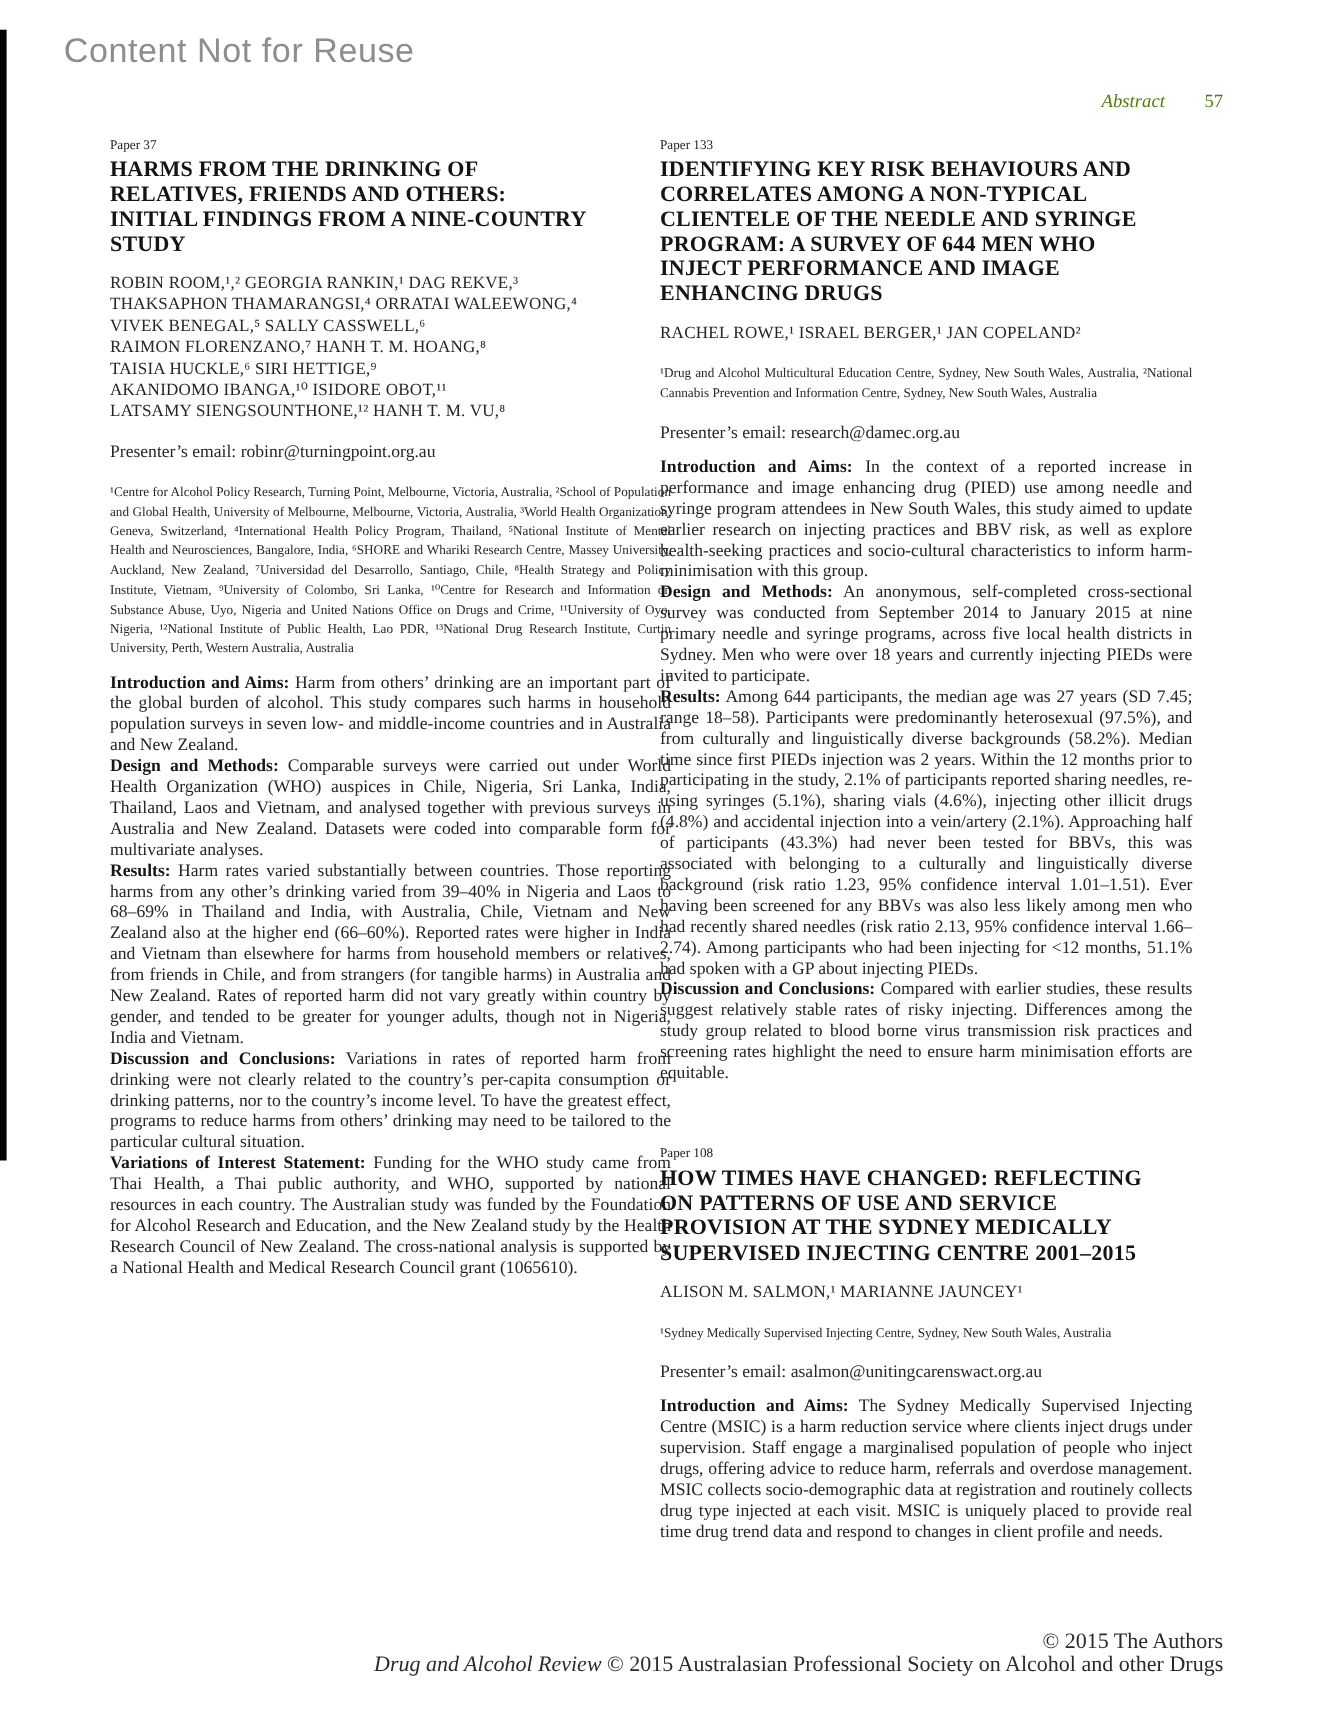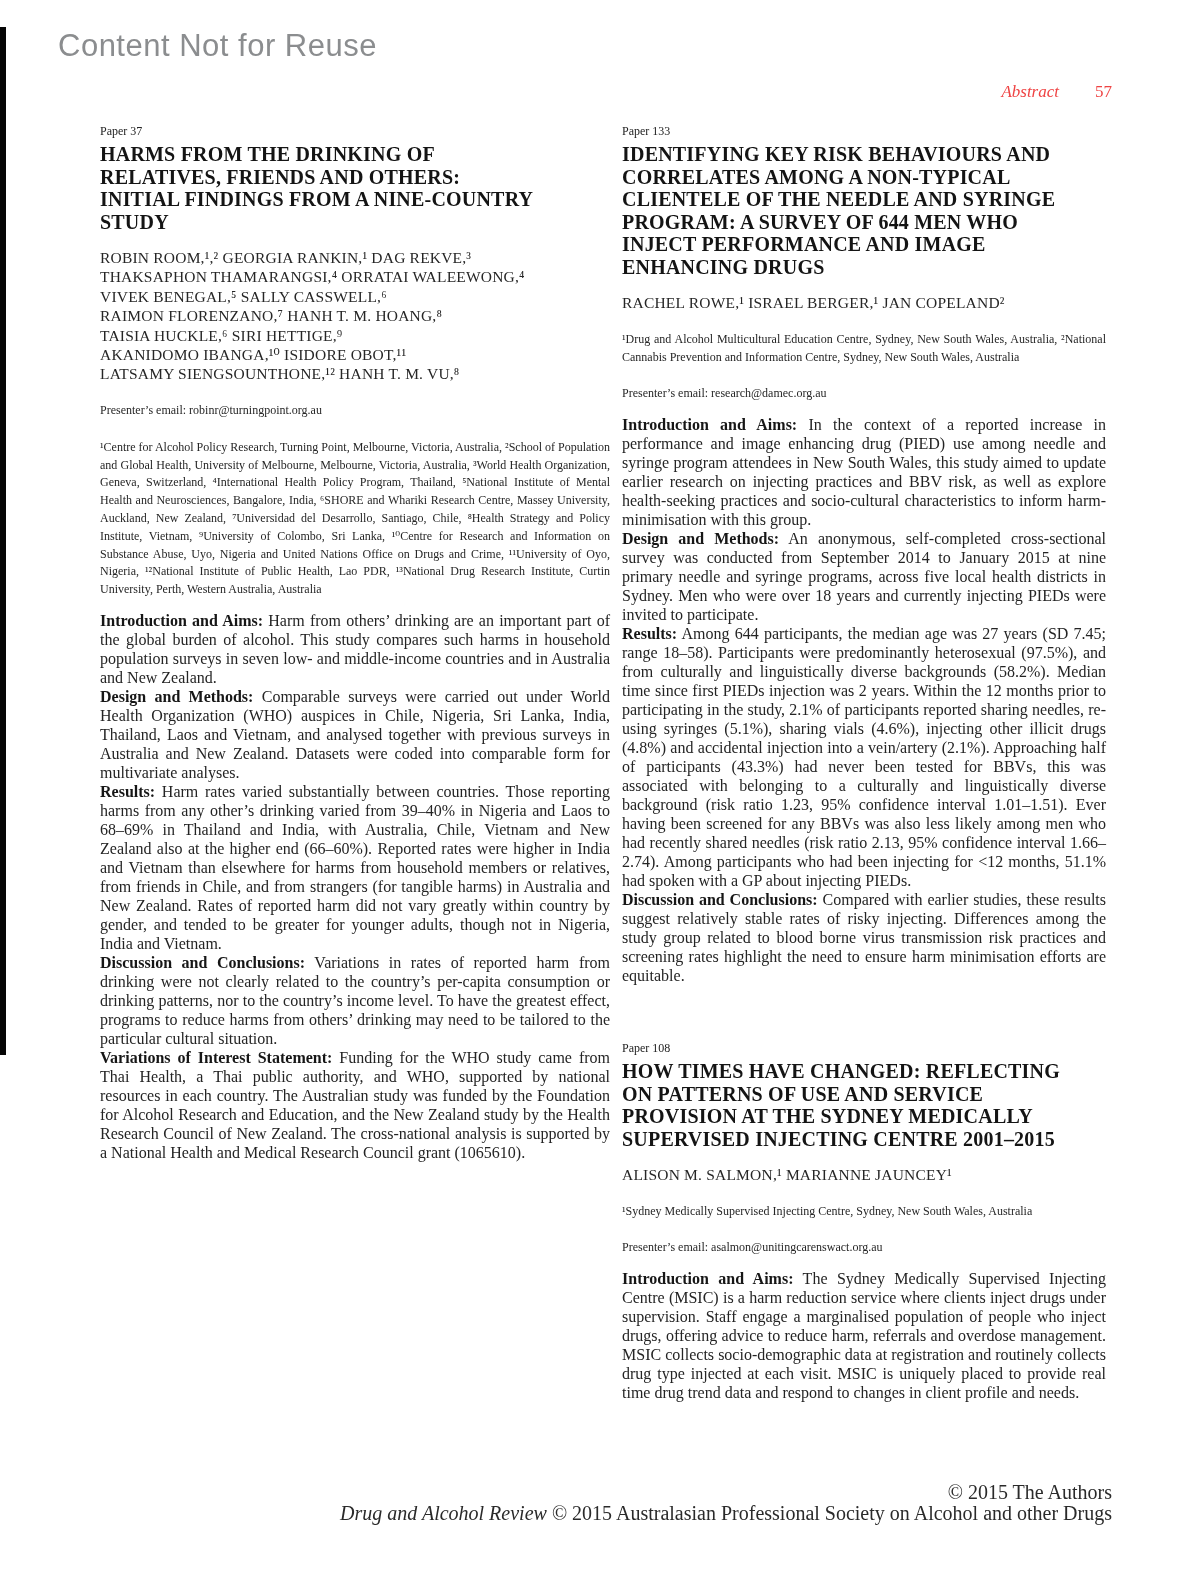--- a/index.html
+++ b/index.html
@@ -8,35 +8,35 @@
     font-family:"Liberation Serif","DejaVu Serif",serif;color:#1e1e1e;
     overflow:hidden;
   }
   .watermark{
     position:absolute;left:30px;top:28px;
     font-family:"Liberation Sans","DejaVu Sans",sans-serif;
     font-size:31px;color:#8b8d8f;letter-spacing:0.5px;margin-left:28px;
   }
   .scan-bar{position:absolute;left:0;top:27px;width:6px;height:1028px;background:#050505;}
   .running-head{
-    position:absolute;top:82px;right:88px;font-size:17px;color:#ef4444;
+    position:absolute;top:82px;right:88px;font-size:17px;color:#4d7c0f;
   }
   .running-head .journal-abstract{font-style:italic;}
   .running-head .pagenum{display:inline-block;margin-left:36px;font-style:normal;}
   .col{position:absolute;top:122px;}
   .col-left{left:100px;width:510px;}
-  .col-right{left:622px;width:484px;}
+  .col-right{left:600px;width:484px;}
   .paper-number{font-size:12px;line-height:19px;color:#222;}
   .paper-title{
     font-size:20px;line-height:22.5px;font-weight:bold;color:#141414;
     white-space:pre-line;margin:2px 0 0 0;letter-spacing:0.2px;
   }
   .authors{margin-top:15px;font-size:15.5px;line-height:19.4px;color:#262626;letter-spacing:0.2px;}
   .author-line{display:block;}
-  .presenter-email{margin-top:17px;font-size:12px;line-height:19px;color:#262626;}
+  .presenter-email{margin-top:17px;font-size:16px;line-height:19px;color:#262626;}
   .affiliations{
     margin-top:19px;font-size:12px;line-height:17.8px;
     text-align:justify;color:#262626;
   }
   .abstract-body{margin-top:12px;font-size:16px;line-height:19px;text-align:justify;color:#242424;}
   .para{margin:0;}
   .lead{font-weight:bold;color:#161616;}
   .paper-block-gap{margin-top:54px;}
   .footer{
     position:absolute;top:1482px;right:88px;text-align:right;

